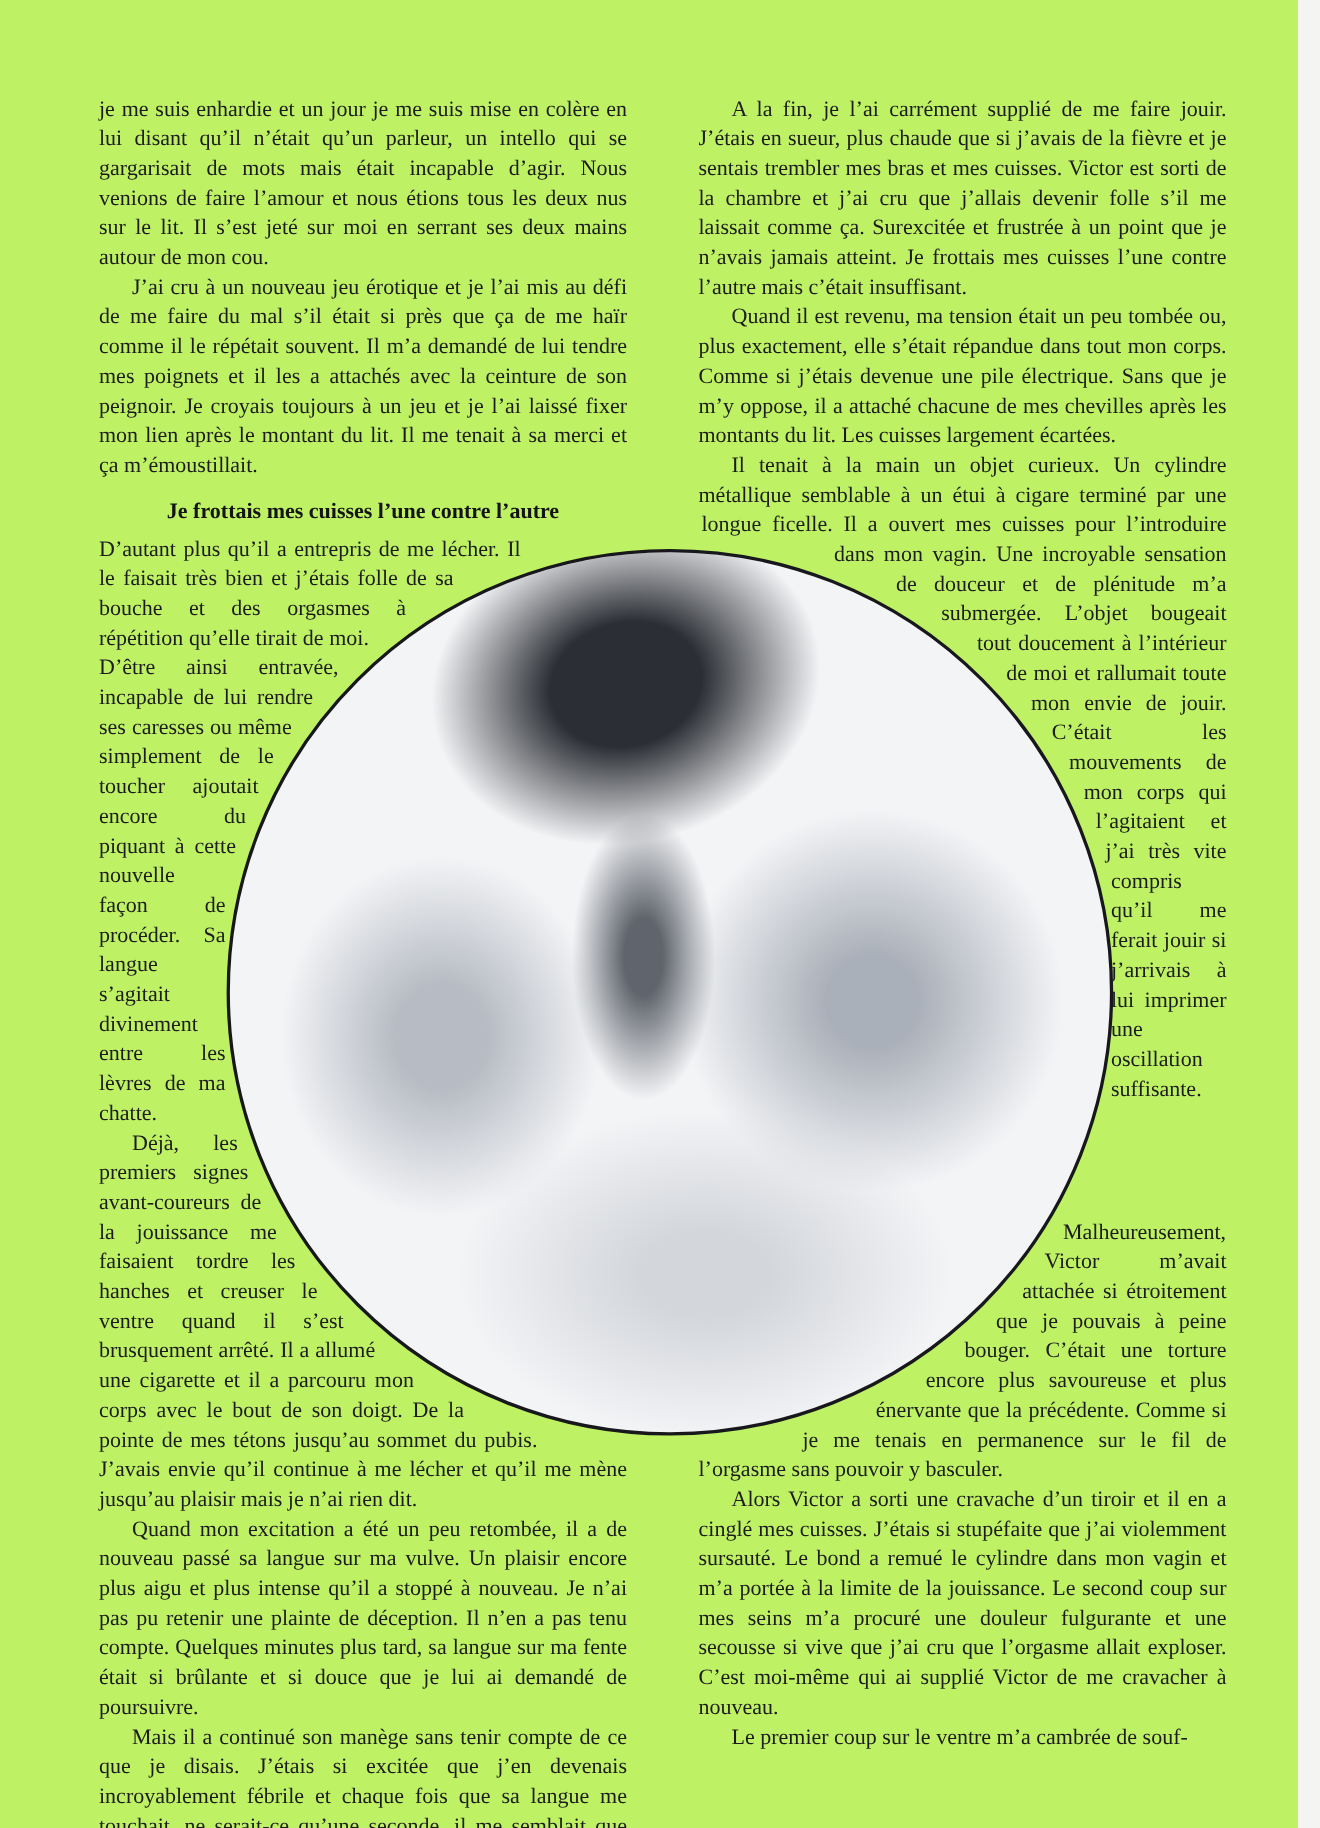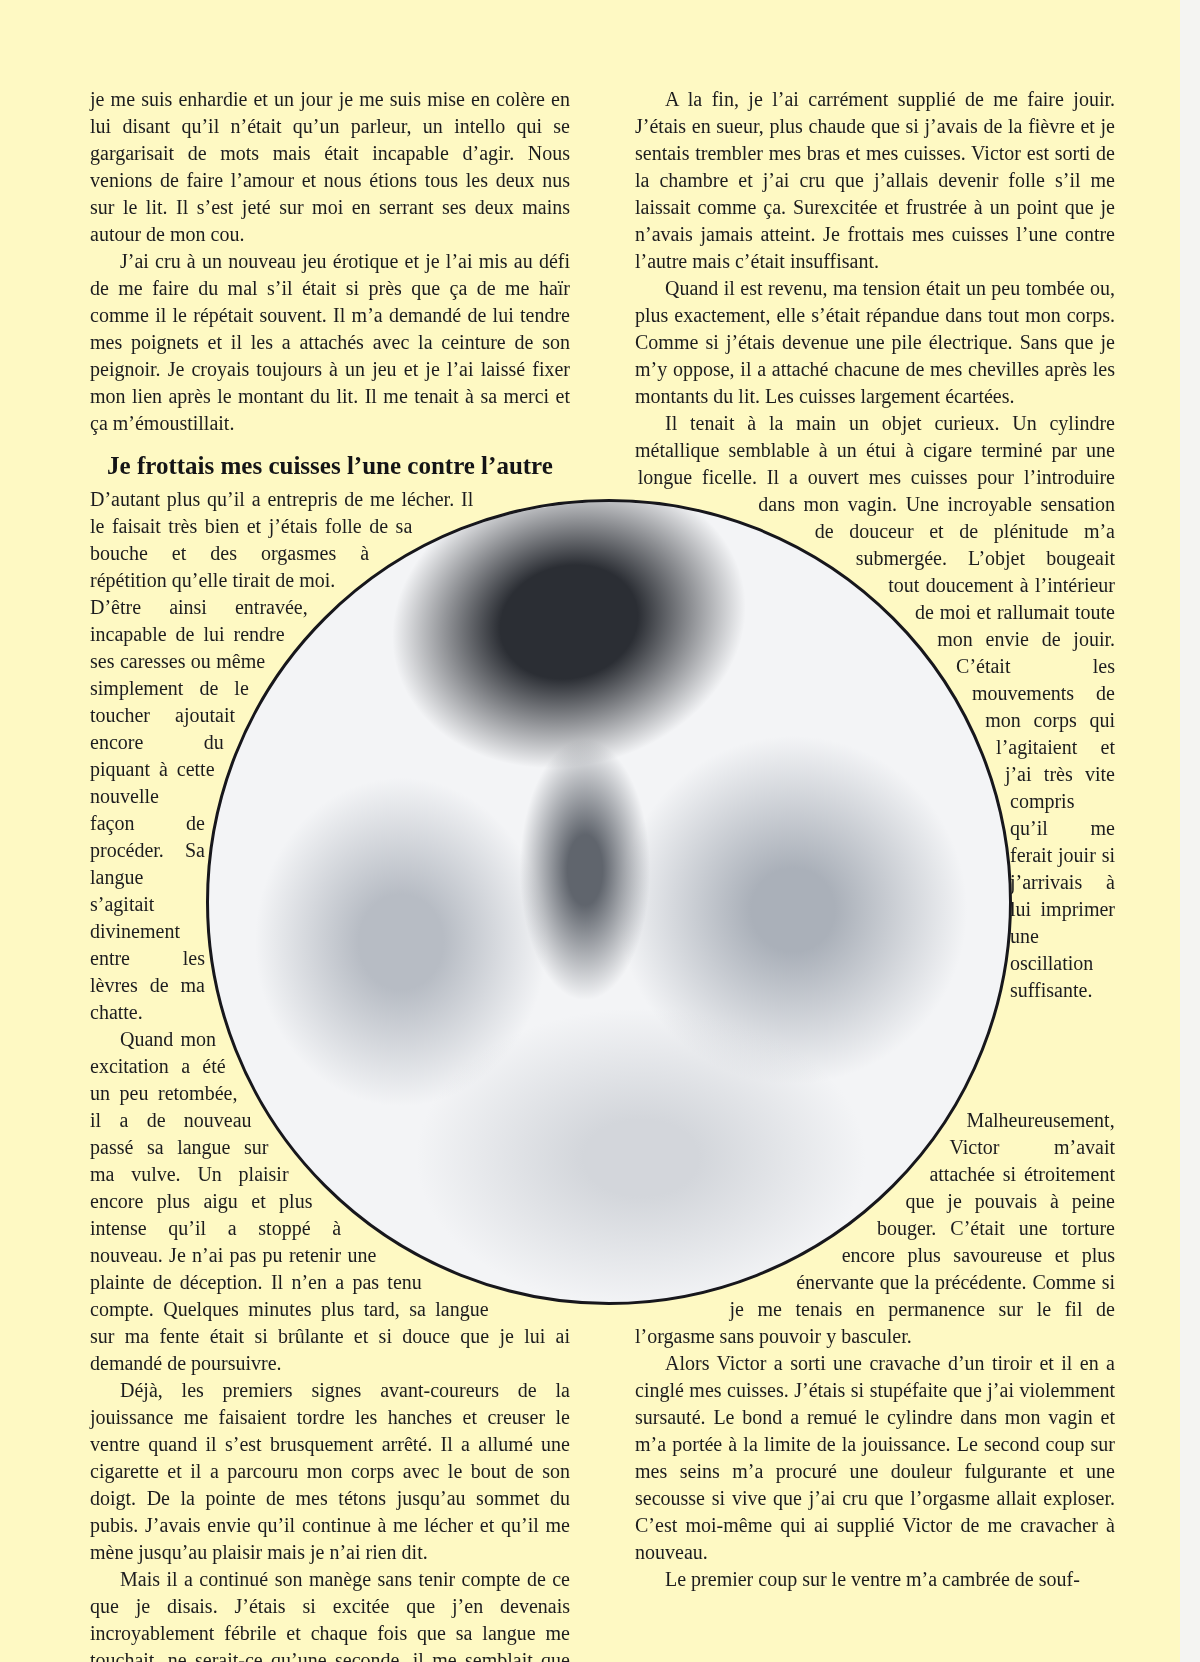--- a/index.html
+++ b/index.html
@@ -4,21 +4,21 @@
 <style>
   html, body { margin: 0; padding: 0; }
   body {
     width: 1200px; height: 1662px;
     background: #f4f4f2;
     font-family: "Liberation Serif", "DejaVu Serif", serif;
   }
   .page {
     position: relative;
     width: 1180px; height: 1662px;
-    background: #fef9c3;
+    background: #bef264;
     overflow: hidden;
   }
 
   
   .illustration {
     position: absolute;
     left: 206px; top: 499px;
     width: 806px; height: 806px;
     box-sizing: border-box;
     border: 3px solid #17171c;
@@ -50,21 +50,21 @@
     width: 480px;
     font-size: 20px;
     line-height: 27px;
     text-align: justify;
     color: #1c1c1e;
     hyphens: auto; -webkit-hyphens: auto;
   }
   .col p { margin: 0; text-indent: 30px; }
   .col p.noindent { text-indent: 0; }
   .col h2 {
-    font-size: 25px;
+    font-size: 20px;
     line-height: 27px;
     font-weight: 700;
     text-align: center;
     text-indent: 0;
     margin: 15px 0 7px 0;
     color: #141416;
   }
 
   
   .wrap-shape { pointer-events: none; }
@@ -95,22 +95,22 @@
   </div>
 
   <div class="columns">
 
     <div class="col">
       <div class="wrap-shape wrap-left"></div>
       <p class="noindent">je me suis enhardie et un jour je me suis mise en colère en lui disant qu’il n’était qu’un parleur, un intello qui se gargarisait de mots mais était incapable d’agir. Nous venions de faire l’amour et nous étions tous les deux nus sur le lit. Il s’est jeté sur moi en serrant ses deux mains autour de mon cou.</p>
       <p>J’ai cru à un nouveau jeu érotique et je l’ai mis au défi de me faire du mal s’il était si près que ça de me haïr comme il le répétait souvent. Il m’a demandé de lui tendre mes poignets et il les a attachés avec la ceinture de son peignoir. Je croyais toujours à un jeu et je l’ai laissé fixer mon lien après le montant du lit. Il me tenait à sa merci et ça m’émoustillait.</p>
       <h2>Je frottais mes cuisses l’une contre l’autre</h2>
       <p class="noindent">D’autant plus qu’il a entrepris de me lécher. Il le faisait très bien et j’étais folle de sa bouche et des orgasmes à répétition qu’elle tirait de moi. D’être ainsi entravée, incapable de lui rendre ses caresses ou même simplement de le toucher ajoutait encore du piquant à cette nouvelle façon de procéder. Sa langue s’agitait divinement entre les lèvres de ma chatte.</p>
+      <p>Déjà, les premiers signes avant-coureurs de la jouissance me faisaient tordre les hanches et creuser le ventre quand il s’est brusquement arrêté. Il a allumé une cigarette et il a parcouru mon corps avec le bout de son doigt. De la pointe de mes tétons jusqu’au sommet du pubis. J’avais envie qu’il continue à me lécher et qu’il me mène jusqu’au plaisir mais je n’ai rien dit.</p>
       <p>Quand mon excitation a été un peu retombée, il a de nouveau passé sa langue sur ma vulve. Un plaisir encore plus aigu et plus intense qu’il a stoppé à nouveau. Je n’ai pas pu retenir une plainte de déception. Il n’en a pas tenu compte. Quelques minutes plus tard, sa langue sur ma fente était si brûlante et si douce que je lui ai demandé de poursuivre.</p>
-      <p>Déjà, les premiers signes avant-coureurs de la jouissance me faisaient tordre les hanches et creuser le ventre quand il s’est brusquement arrêté. Il a allumé une cigarette et il a parcouru mon corps avec le bout de son doigt. De la pointe de mes tétons jusqu’au sommet du pubis. J’avais envie qu’il continue à me lécher et qu’il me mène jusqu’au plaisir mais je n’ai rien dit.</p>
       <p>Mais il a continué son manège sans tenir compte de ce que je disais. J’étais si excitée que j’en devenais incroyablement fébrile et chaque fois que sa langue me touchait, ne serait-ce qu’une seconde, il me semblait que j’allais</p>
     </div>
 
     <div class="col">
       <div class="wrap-shape wrap-right"></div>
       <p>A la fin, je l’ai carrément supplié de me faire jouir. J’étais en sueur, plus chaude que si j’avais de la fièvre et je sentais trembler mes bras et mes cuisses. Victor est sorti de la chambre et j’ai cru que j’allais devenir folle s’il me laissait comme ça. Surexcitée et frustrée à un point que je n’avais jamais atteint. Je frottais mes cuisses l’une contre l’autre mais c’était insuffisant.</p>
       <p>Quand il est revenu, ma tension était un peu tombée ou, plus exactement, elle s’était répandue dans tout mon corps. Comme si j’étais devenue une pile électrique. Sans que je m’y oppose, il a attaché chacune de mes chevilles après les montants du lit. Les cuisses largement écartées.</p>
       <p>Il tenait à la main un objet curieux. Un cylindre métallique semblable à un étui à cigare terminé par une longue ficelle. Il a ouvert mes cuisses pour l’introduire dans mon vagin. Une incroyable sensation de douceur et de plénitude m’a submergée. L’objet bougeait tout doucement à l’intérieur de moi et rallumait toute mon envie de jouir. C’était les mouvements de mon corps qui l’agitaient et j’ai très vite compris qu’il me ferait jouir si j’arrivais à lui imprimer une oscillation suffisante. Malheureusement, Victor m’avait attachée si étroitement que je pouvais à peine bouger. C’était une torture encore plus savoureuse et plus énervante que la précédente. Comme si je me tenais en permanence sur le fil de l’orgasme sans pouvoir y basculer.</p>
       <p>Alors Victor a sorti une cravache d’un tiroir et il en a cinglé mes cuisses. J’étais si stupéfaite que j’ai violemment sursauté. Le bond a remué le cylindre dans mon vagin et m’a portée à la limite de la jouissance. Le second coup sur mes seins m’a procuré une douleur fulgurante et une secousse si vive que j’ai cru que l’orgasme allait exploser. C’est moi-même qui ai supplié Victor de me cravacher à nouveau.</p>
       <p>Le premier coup sur le ventre m’a cambrée de souf-</p>

